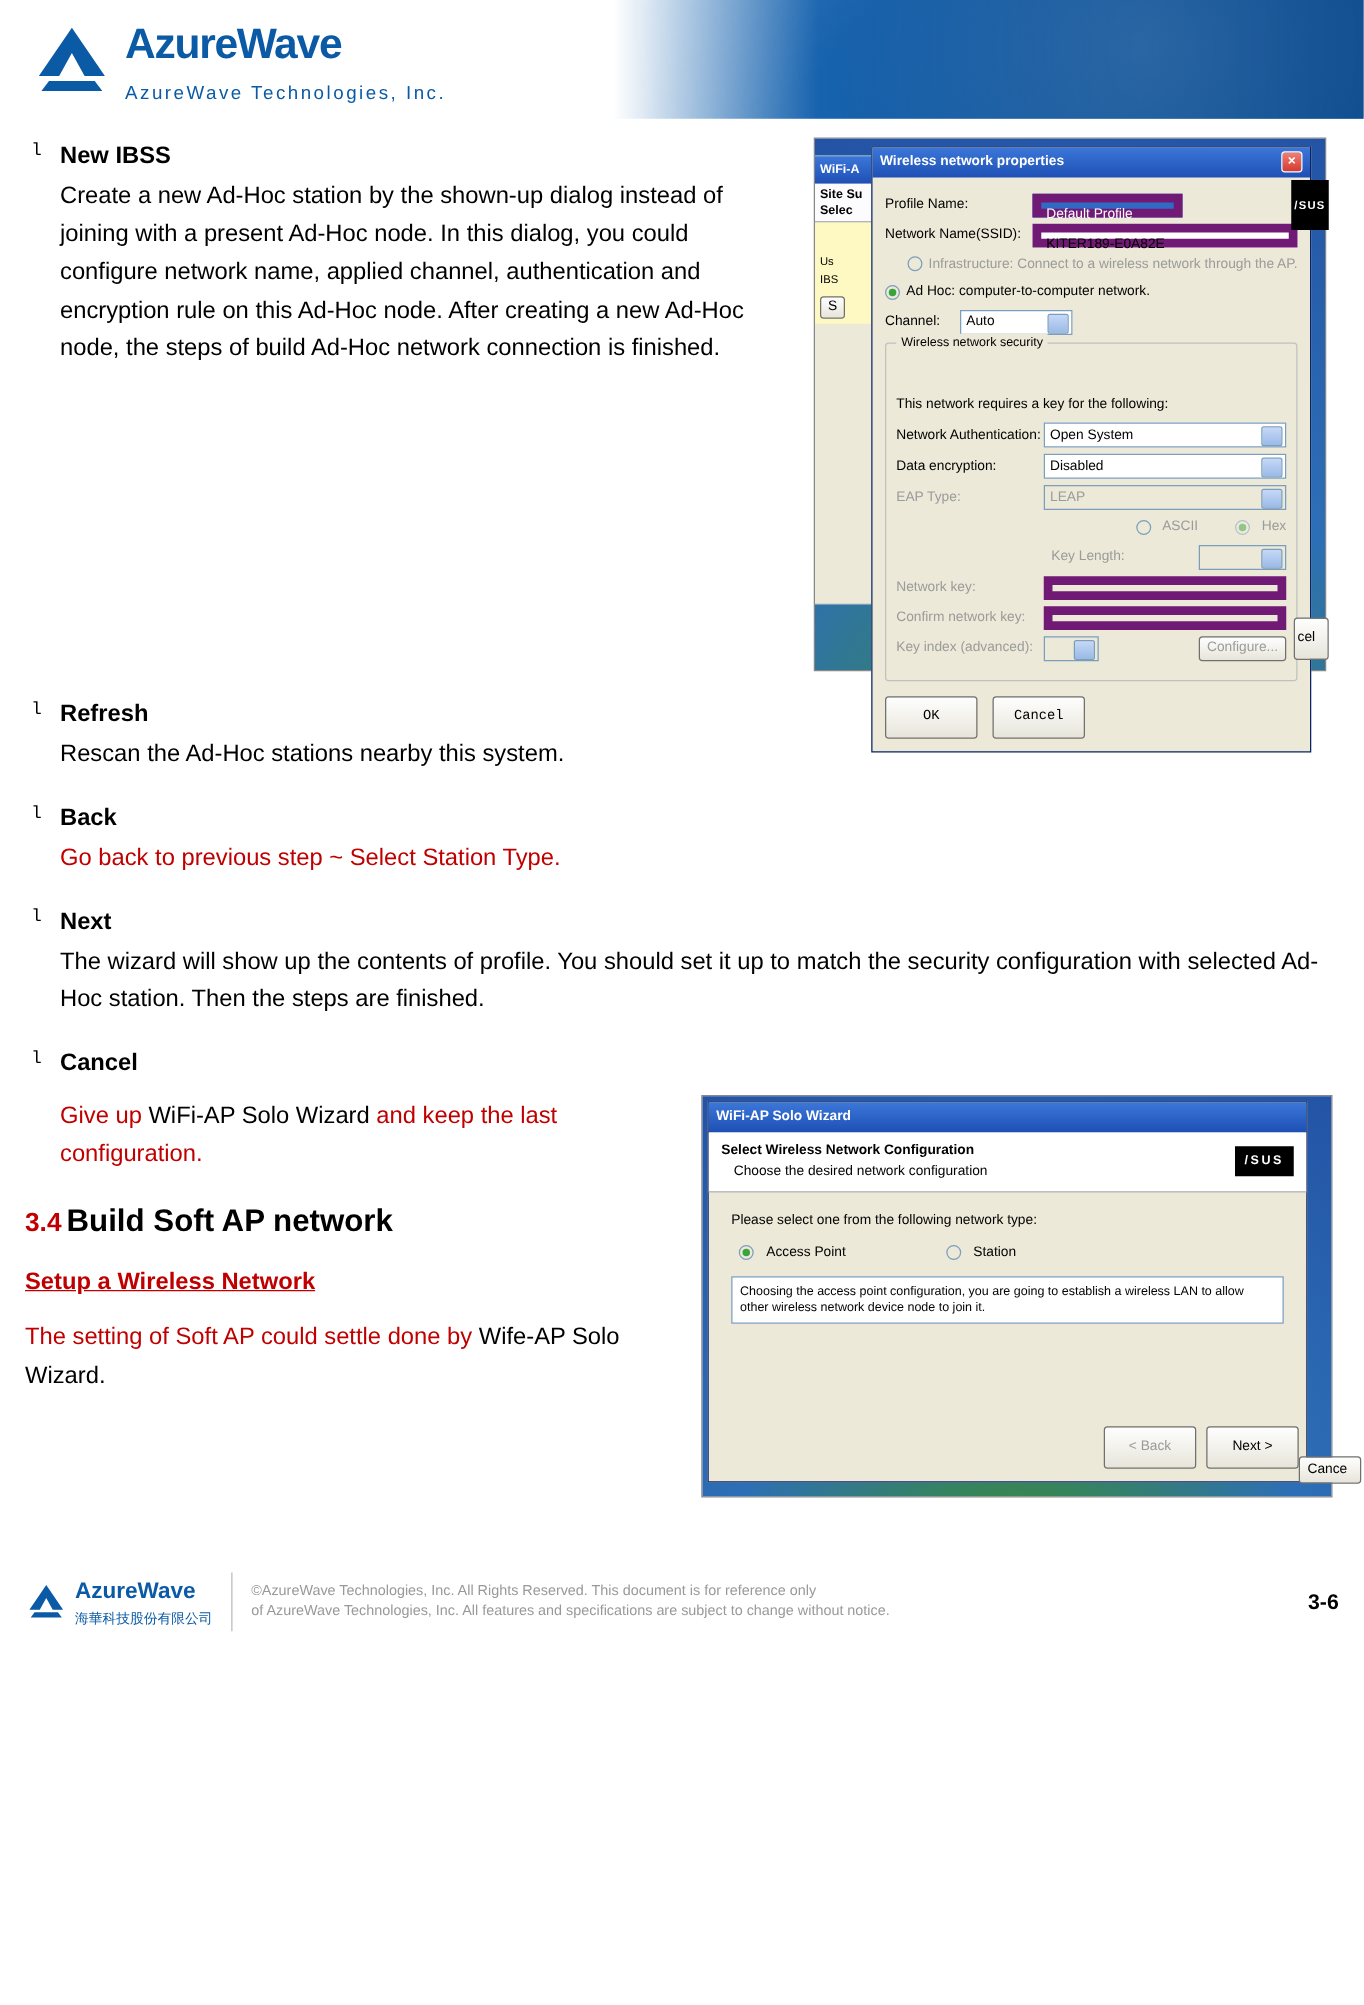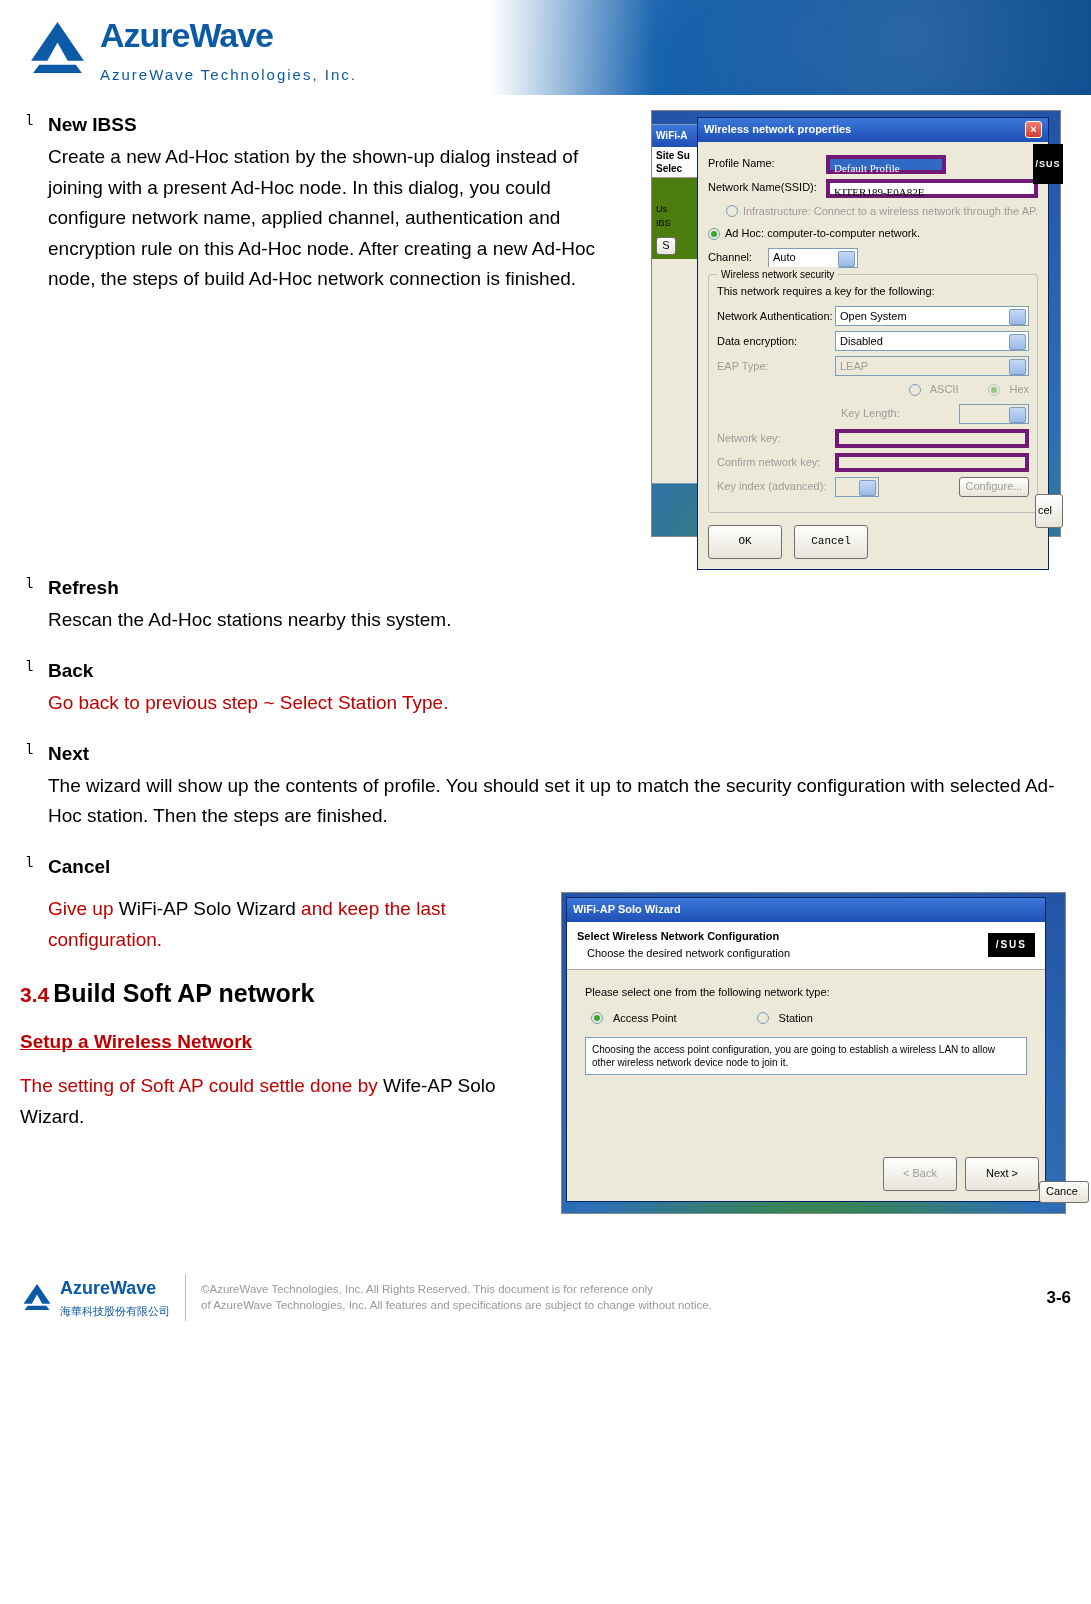--- a/index.html
+++ b/index.html
@@ -113,43 +113,43 @@
     position: absolute; left: 0; top: 13px; width: 70px; height: 360px;
     background: #ece9d8; border: 1px solid #7b9ebd; border-left: none;
   }
   .xp-back-dialog .titlebar {
     background: linear-gradient(#3b77d8,#1e4fb5); height: 22px;
   }
   .xp-back-dialog .tabs {
     background:#fcfcfe; border-bottom:1px solid #999; font-size:10px; font-weight:bold;
     padding: 2px 4px; line-height:1.3;
   }
-  .xp-back-dialog .body { background:#4d7c0f; padding:4px; font-size:9px; }
+  .xp-back-dialog .body { background:#fef9c3; padding:4px; font-size:9px; }
 
   .xp-dialog {
     position: absolute; left: 45px; top: 6px; width: 352px;
     background: #ece9d8; border: 1px solid #0a246a;
   }
   .xp-titlebar {
     background: linear-gradient(#3b77d8,#1e4fb5);
     color:#fff; font-weight:bold; font-size:11px;
     padding: 3px 6px; display:flex; justify-content:space-between; align-items:center;
   }
   .xp-close {
     width:17px; height:17px; background: linear-gradient(#f08075,#d63a2c);
     border:1px solid #fff; border-radius:3px; color:#fff; font-weight:bold;
     display:flex; align-items:center; justify-content:center; font-size:11px;
   }
   .xp-body { padding: 8px 10px 10px 10px; }
   .xp-row { display:flex; align-items:center; margin: 5px 0; font-size:11px; color:#000; }
   .xp-row.disabled { color:#9b9b9b;justify-content:flex-end; }
   .xp-label { width: 118px; }
   .xp-input {
-    border:4px solid #701a75; height:19px; line-height:19px; padding:0 4px;
-    background:#fff; font-size:11px; flex:1;font-family:Liberation Serif, serif;
+    border:7px solid #701a75; height:19px; line-height:19px; padding:0 4px;
+    background:#fff; font-size:11px; flex:1;
   }
   .xp-input.sel { background:#316ac5; color:#fff; }
   .xp-select {
     border:1px solid #7b9ebd; height:20px; background:#fff; padding:0 4px 0 4px;
     font-size:11px; display:flex; align-items:center; position:relative;
   }
   .xp-select::after {
     content:""; position:absolute; right:2px; top:2px; width:15px; height:14px;
     background: linear-gradient(#c6d8f6,#9abae8); border:1px solid #7b9ebd; border-radius:2px;
   }
@@ -288,21 +288,21 @@
               </div>
               <div class="xp-row">
                 <div class="xp-label" style="width:60px;">Channel:</div>
                 <div class="xp-select" style="width:90px;">
                     <span>Auto</span>
                   </div>
               </div>
 
               <div class="xp-group">
                 <div class="xp-group-title">Wireless network security</div>
-                <div style="font-size:11px;margin-bottom:6px;">This network requires a key for the following:</div>
+                <div style="font-size:11px;margin-bottom:6px;margin-top:32px;">This network requires a key for the following:</div>
                 <div class="xp-row">
                   <div class="xp-label">Network Authentication:</div>
                   <div class="xp-select" style="flex:1;">
                       <span>Open System</span>
                     </div>
                 </div>
                 <div class="xp-row">
                   <div class="xp-label">Data encryption:</div>
                   <div class="xp-select" style="flex:1;">
                       <span>Disabled</span>
@@ -352,21 +352,21 @@
           </div>
           <div class="asus-strip">/SUS</div>
           <div style="position:absolute;right:-3px;bottom:8px;">
             <div class="xp-btn" style="min-width:28px;width:28px;padding-left:2px;justify-content:flex-start;">cel</div>
           </div>
         </div>
       </div>
     </div>
   </div>
 
-  <ul class="doc-list" style="margin-top:36px;">
+  <ul class="doc-list" style="margin-top:20px;">
     <li>
       <div class="item-title">Refresh</div>
       <div class="item-body">Rescan the Ad-Hoc stations nearby this system.</div>
     </li>
     <li>
       <div class="item-title">Back</div>
       <div class="item-body red">Go back to previous step ~ Select Station Type.</div>
     </li>
     <li>
       <div class="item-title">Next</div>

